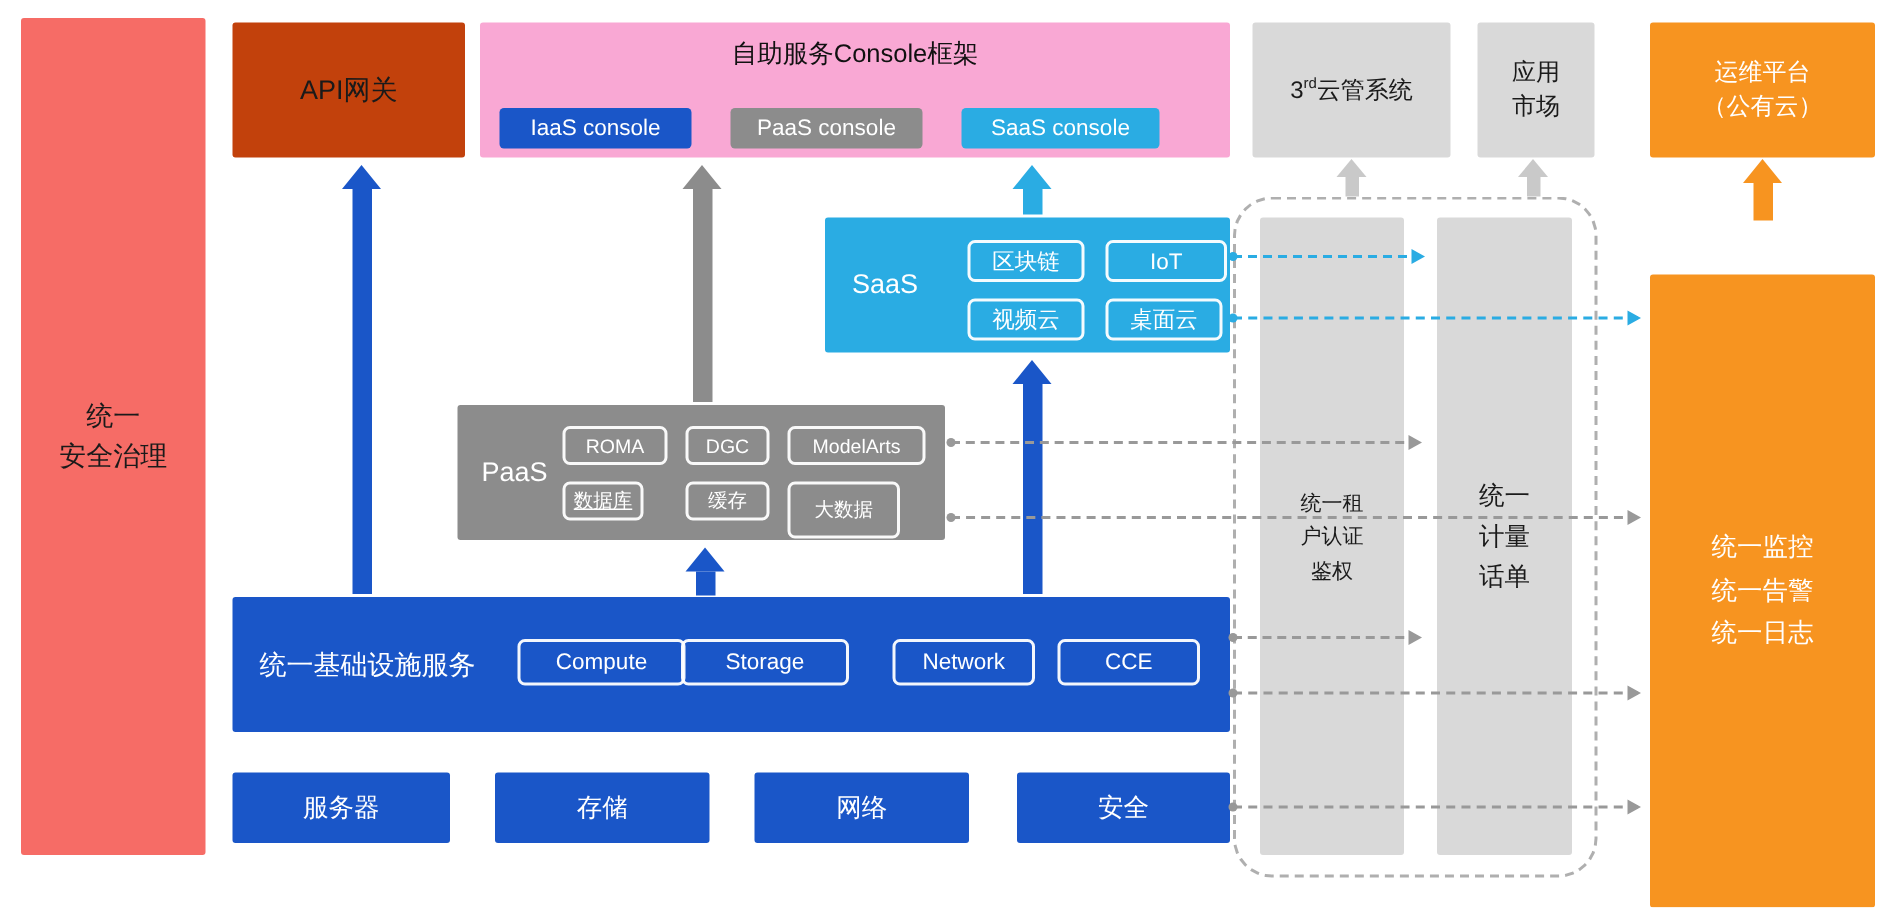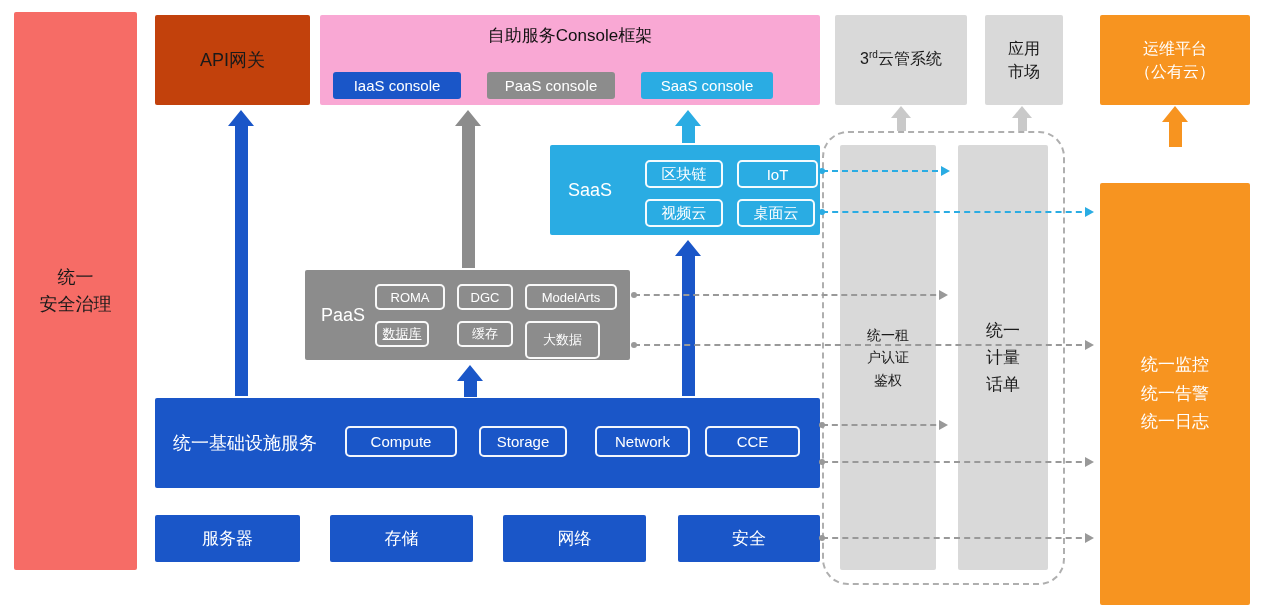--- a/index.html
+++ b/index.html
@@ -90,21 +90,21 @@
     <div class="chip" style="left:152px;top:14px;width:56px;height:26px;font-size:13px;">DGC</div>
     <div class="chip" style="left:220px;top:14px;width:92px;height:26px;font-size:13px;">ModelArts</div>
     <div class="chip" style="left:70px;top:51px;width:54px;height:26px;font-size:13px;text-decoration:underline;">数据库</div>
     <div class="chip" style="left:152px;top:51px;width:56px;height:26px;font-size:13px;">缓存</div>
     <div class="chip" style="left:220px;top:51px;width:75px;height:38px;font-size:13px;">大数据</div>
   </div>
 
   <div class="abs blue box" style="left:155px;top:398px;width:665px;height:90px;">
     <div class="side-label" style="left:18px;">统一基础设施服务</div>
     <div class="chip" style="left:190px;top:28px;width:112px;height:31px;">Compute</div>
-    <div class="chip" style="left:324px;top:28px;width:88px;height:31px;">Storage</div>
+    <div class="chip" style="left:299px;top:28px;width:112px;height:31px;">Storage</div>
     <div class="chip" style="left:440px;top:28px;width:95px;height:31px;">Network</div>
     <div class="chip" style="left:550px;top:28px;width:95px;height:31px;">CCE</div>
   </div>
 
   <div class="abs center blue box" style="left:330px;top:515px;width:143px;height:47px;font-size:17px;">存储</div>
   <div class="abs center blue box" style="left:155px;top:515px;width:145px;height:47px;font-size:17px;">服务器</div>
   <div class="abs center blue box" style="left:503px;top:515px;width:143px;height:47px;font-size:17px;">网络</div>
   <div class="abs center blue box" style="left:678px;top:515px;width:142px;height:47px;font-size:17px;">安全</div>
 
   <div class="abs dashed-container" style="left:822px;top:131px;width:243px;height:454px;"></div>

